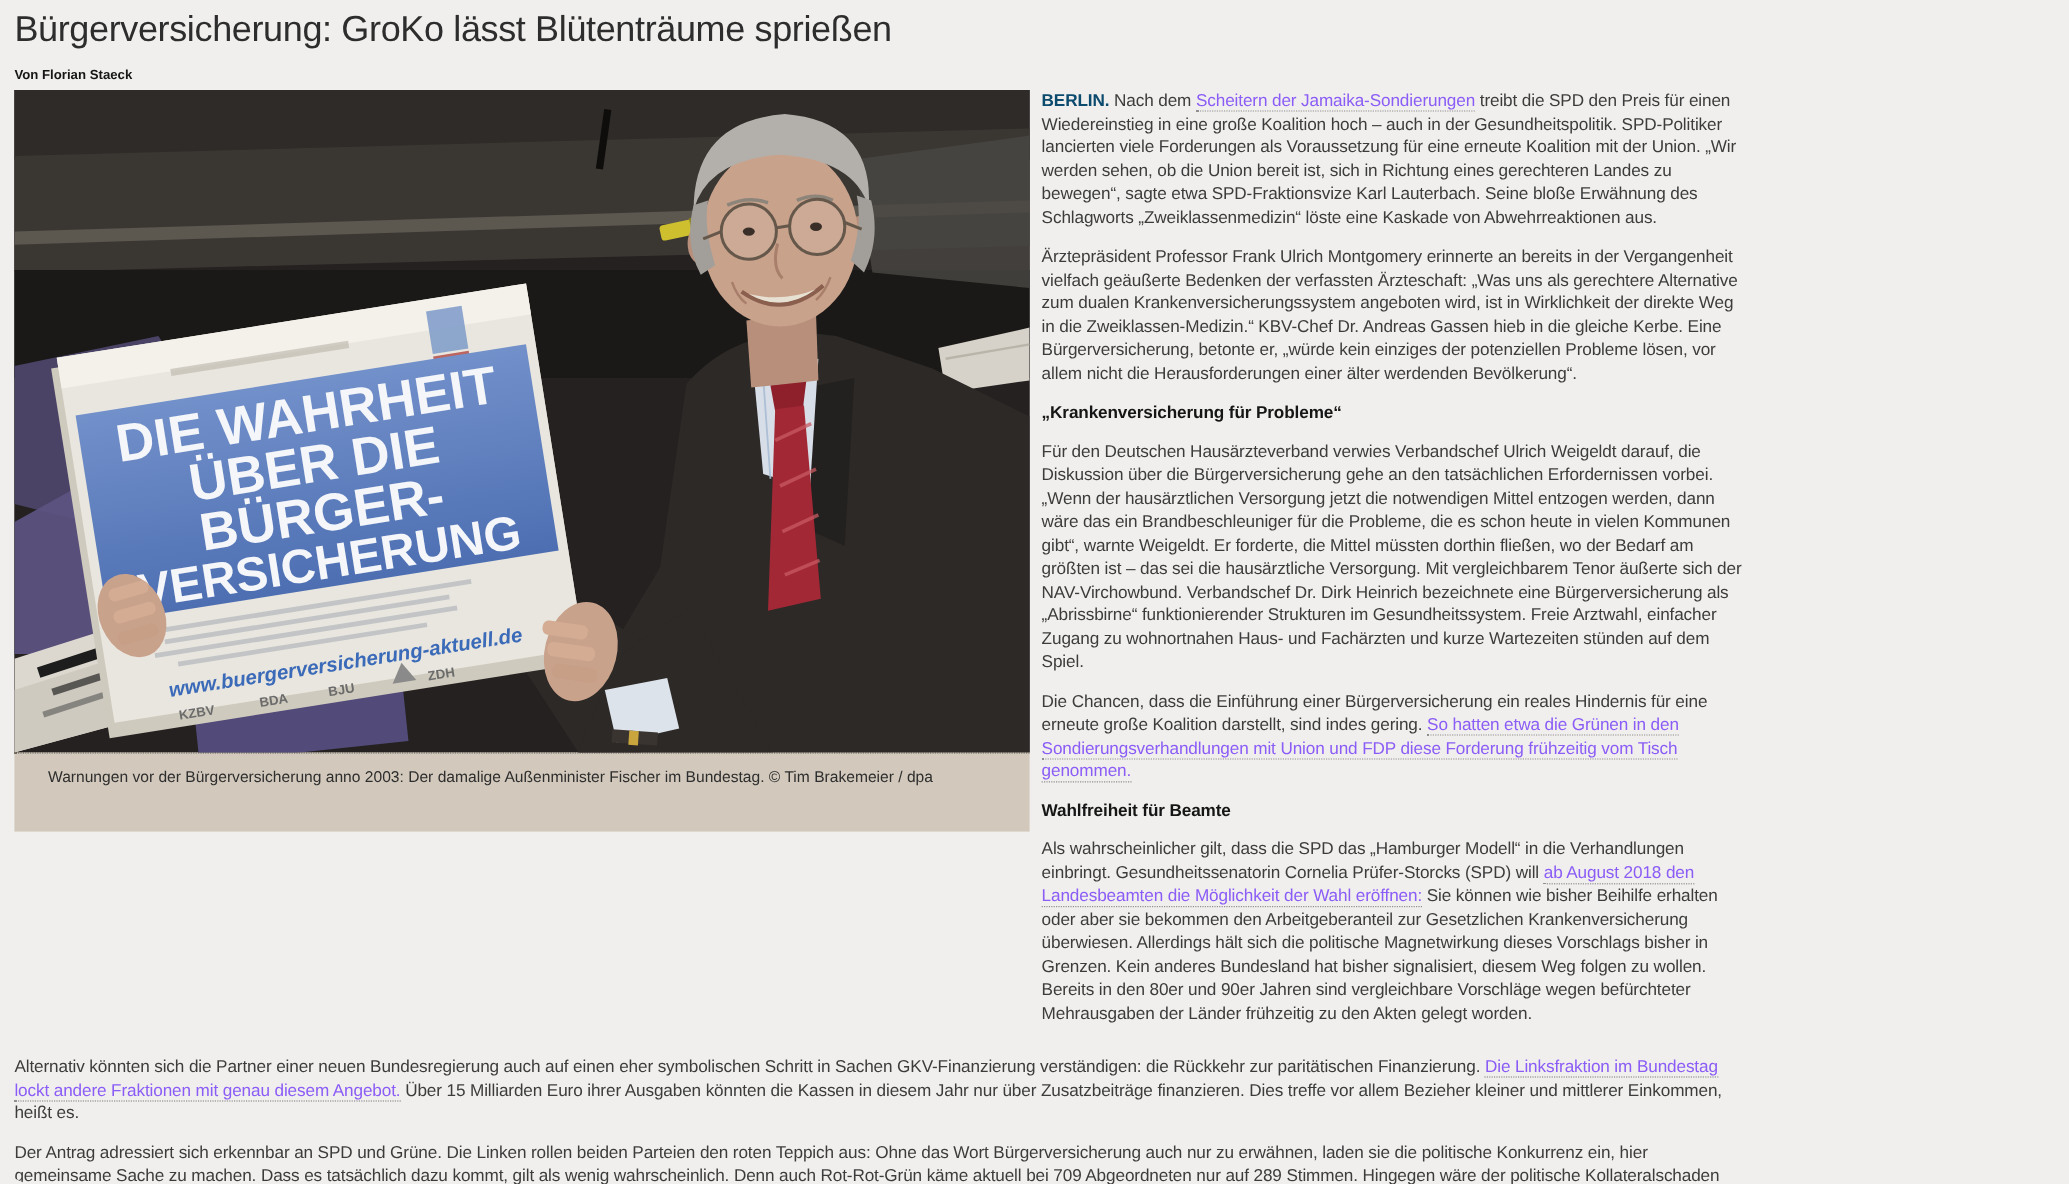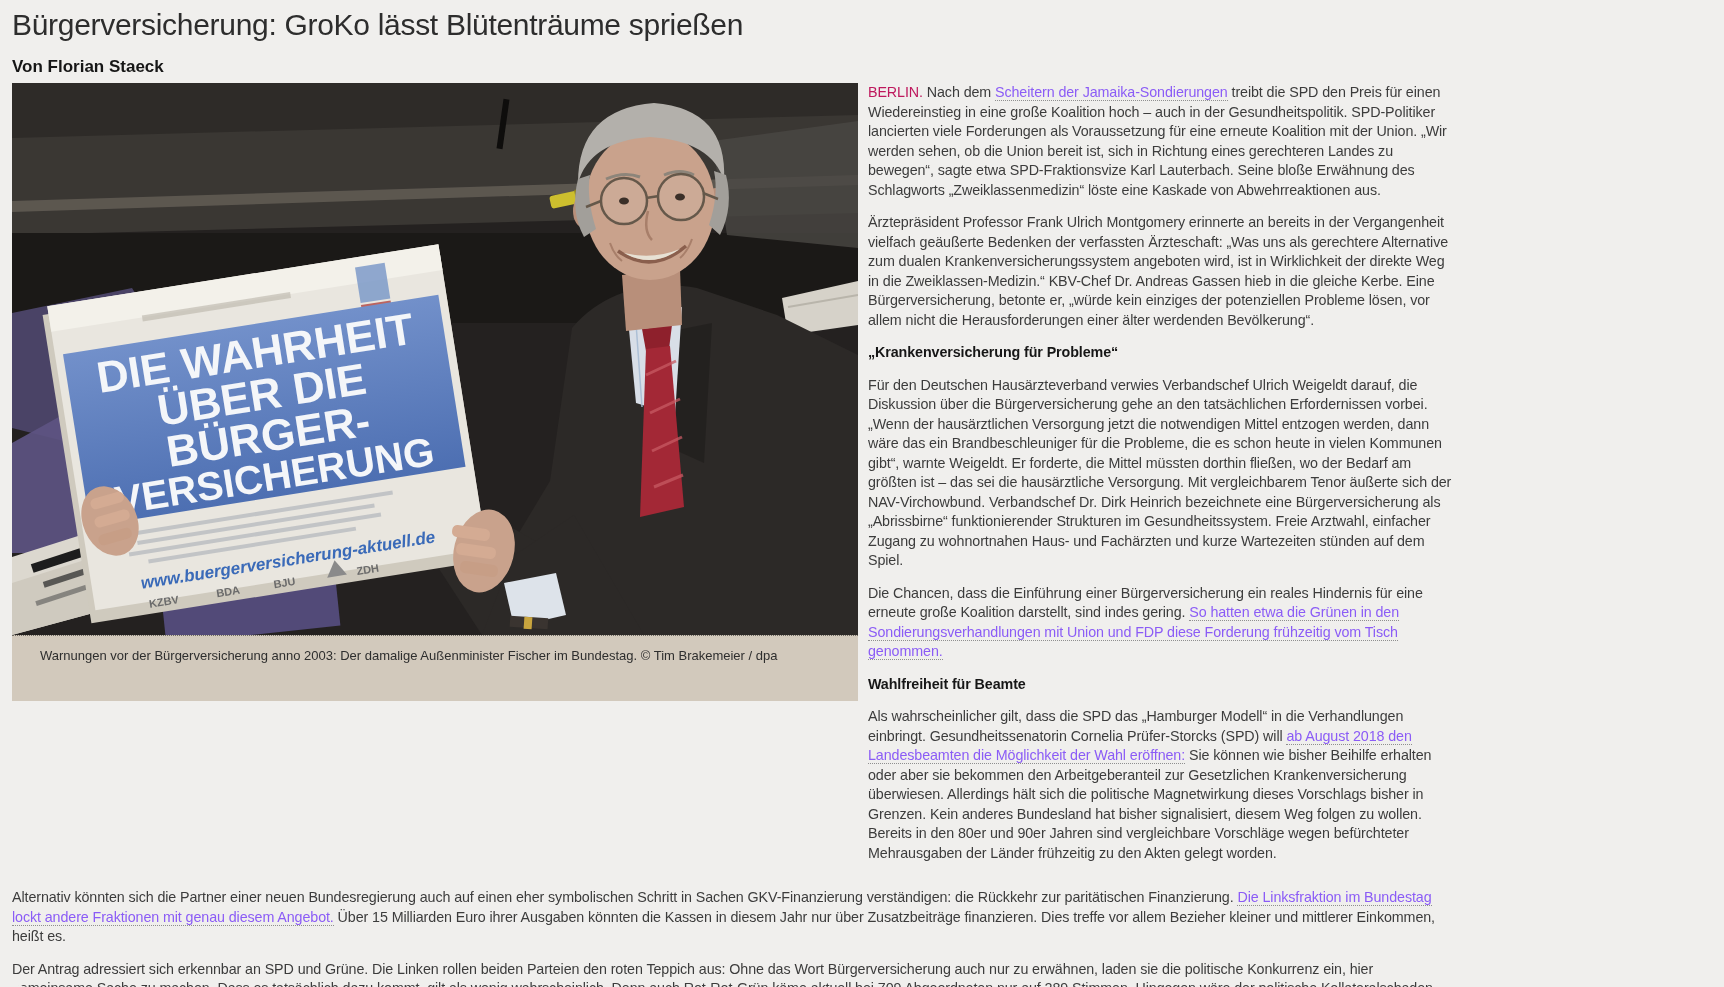--- a/index.html
+++ b/index.html
@@ -1,30 +1,30 @@
 <!DOCTYPE html>
 <html lang="de"><head>
 <meta charset="utf-8">
 <style>
   html,body{margin:0;padding:0;background:#f0efed;font-family:"Liberation Sans",sans-serif;color:#3c3c3c;}
   .page{position:relative;width:1464px;height:987px;box-sizing:border-box;padding:6px 8px 0 12px;overflow:hidden;border-radius:29px;}
   .title{font-size:30px;line-height:38px;font-weight:400;color:#2d2d2d;margin:0;letter-spacing:-0.3px;}
   .lede{font-weight:700;font-size:14.3px;line-height:19px;color:#161616;margin:20px 0 0;}
-  .byline{font-weight:700;font-size:17px;color:#161616;margin:13px 0 0;}
+  .byline{font-weight:700;font-size:11px;color:#161616;margin:13px 0 0;}
   .main{display:flex;margin-top:6px;align-items:flex-start;}
   .figure{flex:0 0 846px;width:846px;margin:0;}
   .photo-svg{display:block;width:846px;height:552px;background:#242120;}
   .caption{background:#d2c9bc;border-top:1px dotted #6f6a62;padding:11px 28px 37px;font-size:13px;line-height:17px;color:#2e2e2e;}
   .col{flex:1;margin-left:10px;font-size:14.3px;line-height:19.5px;letter-spacing:-0.1px;}
   .col p{margin:0 0 13px;}
   .col h3{font-size:14.3px;line-height:19.5px;font-weight:700;color:#161616;margin:0 0 13px;}
   .below{font-size:14.3px;line-height:19.5px;letter-spacing:-0.1px;}
   .below p{margin:12px 0 13px;}
   a.lnk{color:#8b5cf6;text-decoration:none;border-bottom:1px dotted #8f8f8f;cursor:pointer;}
-  .b{font-weight:400;color:#be185d;}
+  .b{font-weight:700;color:#0c4a6e;}
   .infobox{margin-top:25px;background:#d6cec2;border:1px solid #5d7ca0;padding:13px 16px 15px;font-size:14.3px;line-height:19.5px;color:#2b2b2b;}
   .infobox p{margin:0;}
   .infobox p+p{margin-top:14px;}
 </style>
 </head>
 <body>
 
 <div class="page">
 
   <h1 class="title">Bürgerversicherung: GroKo lässt Blütenträume sprießen</h1>

